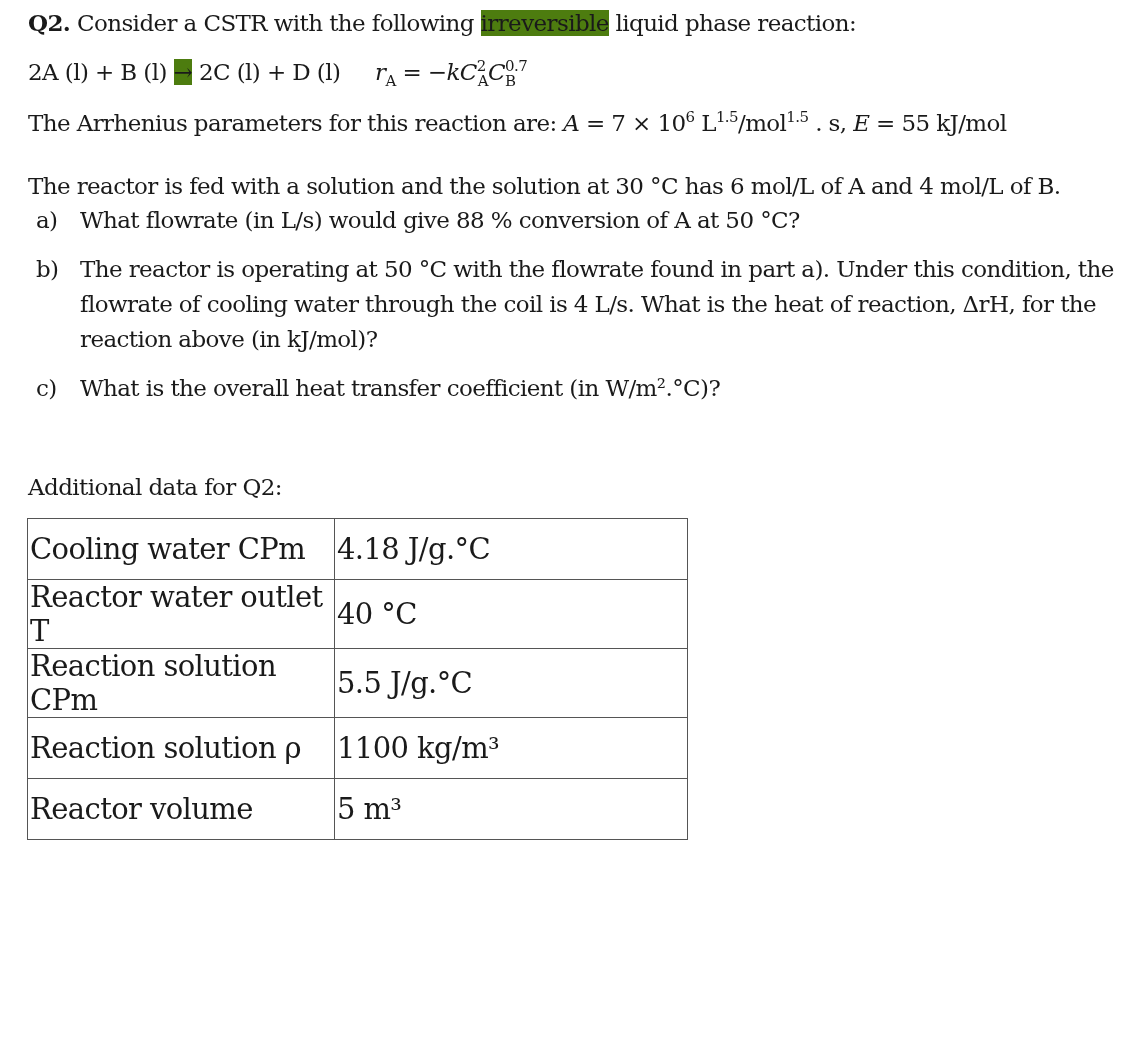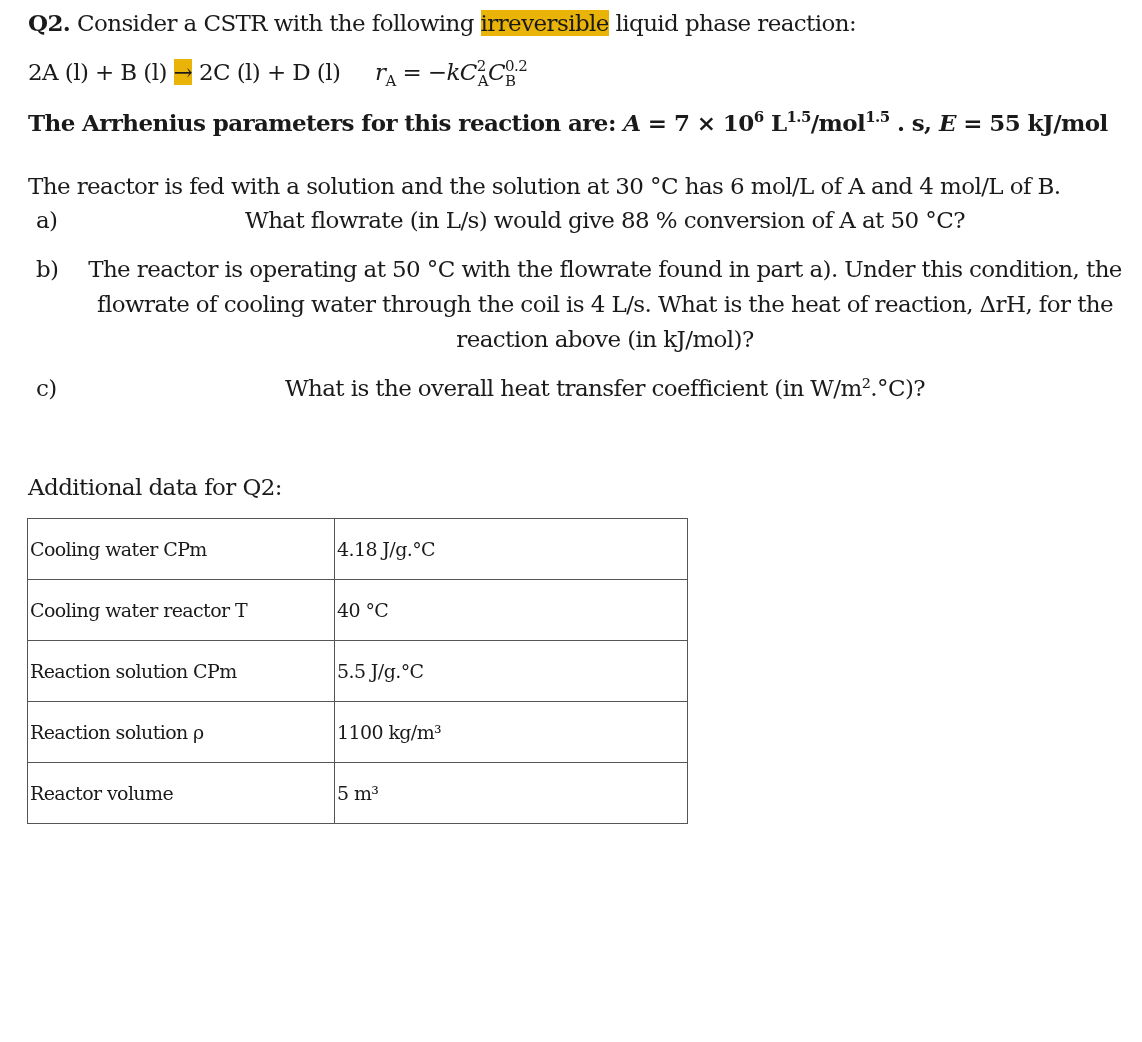--- a/index.html
+++ b/index.html
@@ -3,49 +3,49 @@
 <meta charset="utf-8">
 <style>
   html, body { margin: 0; padding: 0; background: #ffffff; }
   body {
     width: 1142px; height: 1042px; position: relative; overflow: hidden;
     font-family: "DejaVu Serif", "Liberation Serif", serif;
     color: #1a1a1a;
   }
   .line { position: absolute; left: 28px; font-size: 23px; line-height: 30px; white-space: nowrap; letter-spacing: -0.6px; }
   .bold { font-weight: bold; }
-  .hl { background: #eab308; }
+  .hl { background: #4d7c0f; }
   .math { font-style: italic; }
   sup, sub { font-size: 15px; line-height: 0; }
   .item { position: absolute; left: 36px; font-size: 23px; line-height: 35px; letter-spacing: -0.6px; }
   .item .lbl { position: absolute; left: 0; top: 0; }
-  .item .txt { position: absolute; left: 44px; top: 0; width: 1050px; white-space: normal; text-align: center; }
+  .item .txt { position: absolute; left: 44px; top: 0; width: 1050px; white-space: normal; }
   table.data {
     position: absolute; left: 27px; top: 518px;
-    border-collapse: collapse; font-size: 19px; letter-spacing: -0.6px;
+    border-collapse: collapse; font-size: 29px; letter-spacing: -0.6px;
   }
   table.data td {
     border: 1.5px solid #555; height: 60px; padding: 0 0 0 2px; vertical-align: middle;
   }
   table.data td.c1 { width: 304px; }
   table.data td.c2 { width: 350px; }
 </style>
 </head>
 <body>
 
 <div class="line" style="top:8px;">
   <span class="bold">Q2.</span><span> Consider a CSTR with the following </span><span class="hl">irreversible</span><span> liquid phase reaction:</span>
 </div>
 
 <div class="line" style="top:57px;">
   <span>2A (l) + B (l) </span><span class="hl">→</span><span> 2C (l) + D (l)</span>
-  <span style="margin-left:28px;"><span class="math">r</span><sub>A</sub> = −<span class="math">kC</span><sup>2</sup><sub style="margin-left:-8px;">A</sub><span class="math">C</span><sup>0.2</sup><sub style="margin-left:-22px;">B</sub></span>
+  <span style="margin-left:28px;"><span class="math">r</span><sub>A</sub> = −<span class="math">kC</span><sup>2</sup><sub style="margin-left:-8px;">A</sub><span class="math">C</span><sup>0.7</sup><sub style="margin-left:-22px;">B</sub></span>
 </div>
 
-<div class="line" style="top:108px;font-weight:bold;">
+<div class="line" style="top:108px;">
   The Arrhenius parameters for this reaction are: <span class="math">A</span> = 7 × 10<sup>6</sup> L<sup>1.5</sup>/mol<sup>1.5</sup> . s, <span class="math">E</span> = 55 kJ/mol
 </div>
 
 <div class="line" style="top:171px;">The reactor is fed with a solution and the solution at 30 °C has 6 mol/L of A and 4 mol/L of B.</div>
 
 <div class="item" style="top:203px;">
   <span class="lbl">a)</span>
   <span class="txt">What flowrate (in L/s) would give 88 % conversion of A at 50 °C?</span>
 </div>
 
@@ -61,21 +61,21 @@
 
 <div class="line" style="top:472px;">Additional data for Q2:</div>
 
 <table class="data">
   <tbody>
     <tr>
       <td class="c1">Cooling water CPm</td>
       <td class="c2">4.18 J/g.°C</td>
     </tr>
     <tr>
-      <td class="c1">Cooling water reactor T</td>
+      <td class="c1">Reactor water outlet T</td>
       <td class="c2">40 °C</td>
     </tr>
     <tr>
       <td class="c1">Reaction solution CPm</td>
       <td class="c2">5.5 J/g.°C</td>
     </tr>
     <tr>
       <td class="c1">Reaction solution ρ</td>
       <td class="c2">1100 kg/m³</td>
     </tr>

